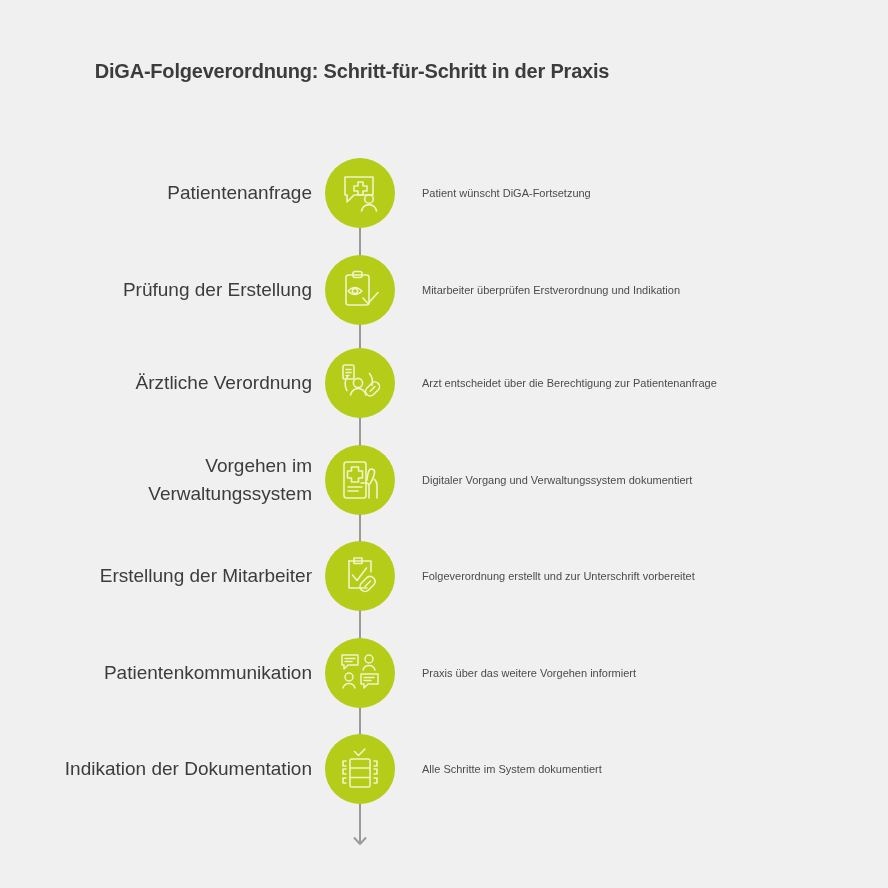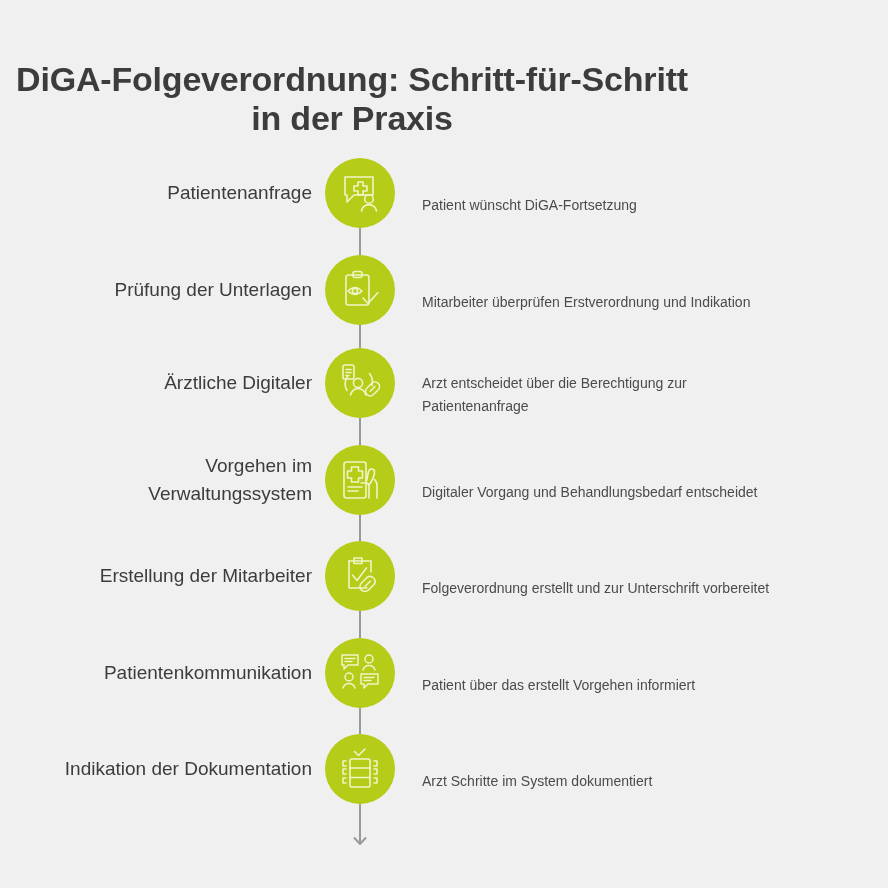--- a/index.html
+++ b/index.html
@@ -18,21 +18,21 @@
     position: relative;
     width: 888px;
     height: 888px;
   }
   .page-title {
     position: absolute;
     top: 60px;
     left: 0;
     width: 704px;
     text-align: center;
-    font-size: 34px;
+    font-size: 20px;
     font-weight: bold;
     color: #3c3c3c;
     letter-spacing: -0.2px;
   }
 
   
   .spine {
     position: absolute;
     left: 359px;
     top: 193px;
@@ -89,25 +89,25 @@
     box-sizing: border-box;
   }
   .step-node svg {
     display: block;
   }
 
   .step-right {
     position: absolute;
     left: 422px;
     width: 370px;
-    font-size: 14px;
+    font-size: 11px;
     line-height: 23px;
     color: #4b4b4b;
     transform: translateY(-50%);
-    top: 12px;
+    top: 0;
   }
 </style>
 </head>
 <body>
 
 <div class="page">
 
   <div class="page-title">DiGA-Folgeverordnung: Schritt-für-Schritt in der Praxis</div>
 
   <div class="spine"></div>
@@ -126,37 +126,37 @@
             <path d="M19 10 H24 V14 H28 V19 H24 V23 H19 V19 H15 V14 H19 Z"></path>
             <circle cx="30" cy="27" r="4.3"></circle>
             <path d="M22.5 39 a7.6 7.6 0 0 1 15 0"></path>
           </g>
         </svg>
       </div>
       <div class="step-right">Patient wünscht DiGA-Fortsetzung</div>
     </div>
 
     <div class="step" style="top:290px;">
-      <div class="step-left">Prüfung der Unterlagen</div>
+      <div class="step-left">Prüfung der Erstellung</div>
       <div class="step-node">
         <svg width="42" height="42" viewBox="0 0 42 42">
           <g fill="none" stroke="#eef5c8" stroke-width="1.6" stroke-linejoin="round" stroke-linecap="round">
             <rect x="7" y="6" width="23" height="30" rx="2.5"></rect>
             <rect x="14" y="2.5" width="9" height="6" rx="2"></rect>
             <path d="M9 22 q7 -7 14 0 q-7 7 -14 0 Z"></path>
             <circle cx="16" cy="22" r="2.6"></circle>
             <path d="M24 29 L29 34.5 L39 23.5"></path>
           </g>
         </svg>
       </div>
       <div class="step-right">Mitarbeiter überprüfen Erstverordnung und Indikation</div>
     </div>
 
     <div class="step" style="top:383px;">
-      <div class="step-left">Ärztliche Digitaler</div>
+      <div class="step-left">Ärztliche Verordnung</div>
       <div class="step-node">
         <svg width="42" height="42" viewBox="0 0 42 42">
           <g fill="none" stroke="#eef5c8" stroke-width="1.6" stroke-linejoin="round" stroke-linecap="round">
             <rect x="4" y="3" width="11" height="14" rx="1.8"></rect>
             <path d="M7 7.5 H12 M7 10.5 H12 M7 13.5 H10"></path>
             <circle cx="19" cy="21" r="4.6"></circle>
             <path d="M11.5 33 a7.8 7.8 0 0 1 15.4 0"></path>
             <path d="M8 28.5 A13.5 13.5 0 0 1 8.6 14.2"></path>
             <path d="M30.5 11.5 A14 14 0 0 1 33 23.5"></path>
             <path d="M28 32.5 a4.6 4.6 0 0 1 0 -6.5 l4.8 -4.8 a4.6 4.6 0 0 1 6.5 6.5 l-4.8 4.8 a4.6 4.6 0 0 1 -6.5 0 Z"></path>
@@ -174,21 +174,21 @@
           <g fill="none" stroke="#eef5c8" stroke-width="1.6" stroke-linejoin="round" stroke-linecap="round">
             <rect x="5" y="3" width="22" height="36" rx="2.5"></rect>
             <path d="M12.5 8 H19.5 V12 H23.5 V19 H19.5 V23 H12.5 V19 H8.5 V12 H12.5 Z"></path>
             <path d="M9 28 H23 M9 32 H19"></path>
             <path d="M30 39 V27 a3 3 0 0 0 -3 -3 h-5"></path>
             <path d="M29.5 26.5 q4.5 -5 6 -12.5 q0.6 -3.3 -2.6 -3.9 q-2.8 -0.4 -3.6 3.2 l-1.5 8"></path>
             <path d="M38 39 V26 a8 8 0 0 0 -2.5 -5.6"></path>
           </g>
         </svg>
       </div>
-      <div class="step-right">Digitaler Vorgang und Behandlungsbedarf entscheidet</div>
+      <div class="step-right">Digitaler Vorgang und Verwaltungssystem dokumentiert</div>
     </div>
 
     <div class="step" style="top:576px;">
       <div class="step-left">Erstellung der Mitarbeiter</div>
       <div class="step-node">
         <svg width="42" height="42" viewBox="0 0 42 42">
           <g fill="none" stroke="#eef5c8" stroke-width="1.6" stroke-linejoin="round" stroke-linecap="round">
             <path d="M10 6 V33 H28"></path>
             <path d="M10 6 H32 V17"></path>
             <path d="M15 3 H23 V8.5 H15 Z"></path>
@@ -210,33 +210,33 @@
             <path d="M6 6.5 H16 M6 9.5 H13"></path>
             <circle cx="30" cy="7" r="4"></circle>
             <path d="M24 18 a6.3 6.3 0 0 1 12 0"></path>
             <circle cx="10" cy="25" r="4"></circle>
             <path d="M4 36 a6.3 6.3 0 0 1 12 0"></path>
             <path d="M22 22 H39 V32 H29 L25 36 V32 H22 Z"></path>
             <path d="M25 25.5 H35 M25 28.5 H32"></path>
           </g>
         </svg>
       </div>
-      <div class="step-right">Patient über das erstellt Vorgehen informiert</div>
+      <div class="step-right">Praxis über das weitere Vorgehen informiert</div>
     </div>
 
     <div class="step" style="top:769px;">
       <div class="step-left">Indikation der Dokumentation</div>
       <div class="step-node">
         <svg width="42" height="42" viewBox="0 0 42 42">
           <g fill="none" stroke="#eef5c8" stroke-width="1.6" stroke-linejoin="round" stroke-linecap="round">
             <path d="M15.5 3.5 L19.5 7.5 L26 1"></path>
             <rect x="11" y="11" width="20" height="28" rx="1.5"></rect>
             <path d="M11 20 H31 M11 29.5 H31"></path>
             <path d="M7 13 H4 V18 H7 M7 21 H4 V26 H7 M7 30 H4 V35 H7"></path>
             <path d="M35 13 H38 V18 H35 M35 21 H38 V26 H35 M35 30 H38 V35 H35"></path>
           </g>
         </svg>
       </div>
-      <div class="step-right">Arzt Schritte im System dokumentiert</div>
+      <div class="step-right">Alle Schritte im System dokumentiert</div>
     </div>
 
   </div>
 </div>
 
 </body></html>

